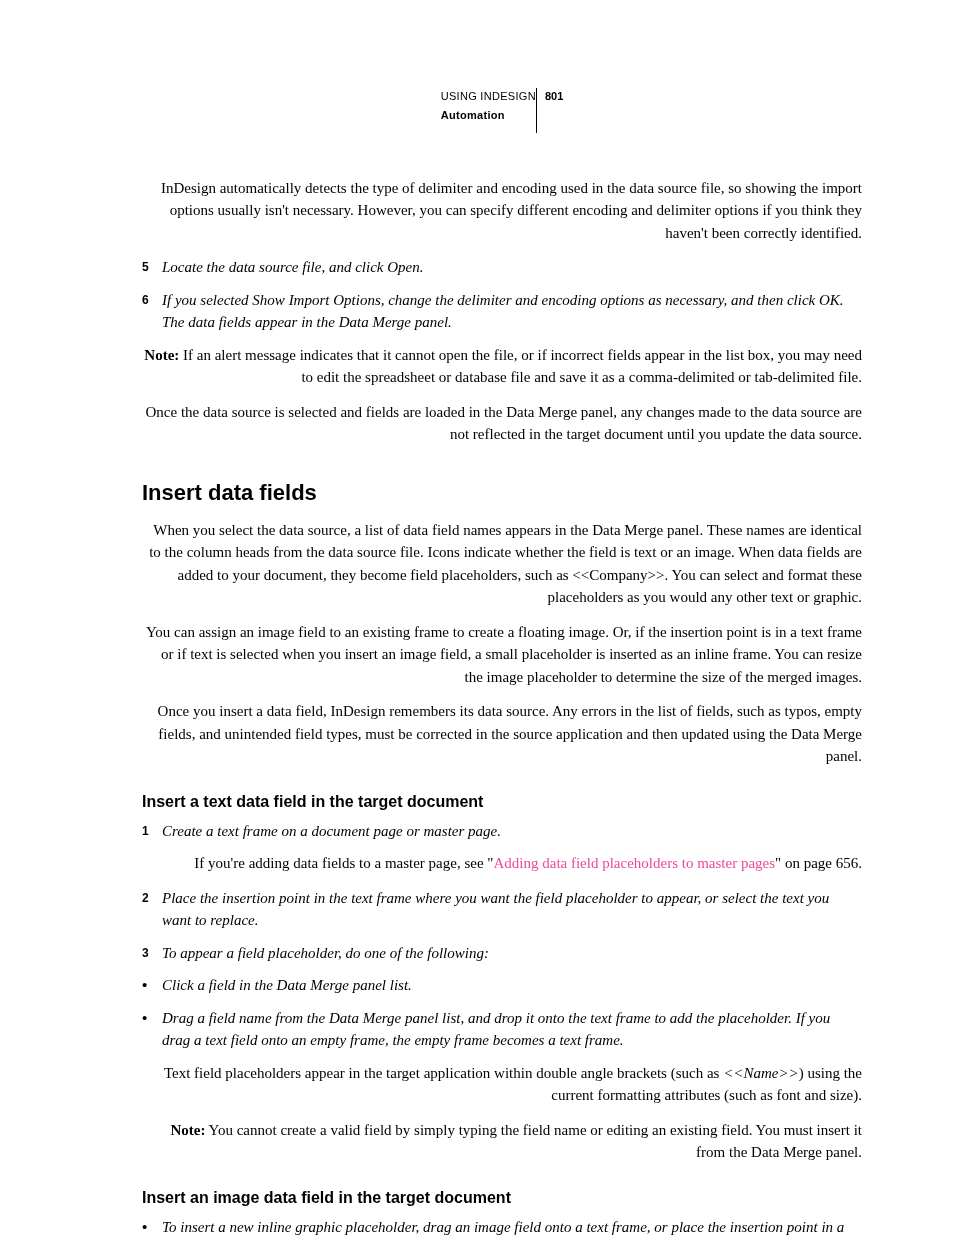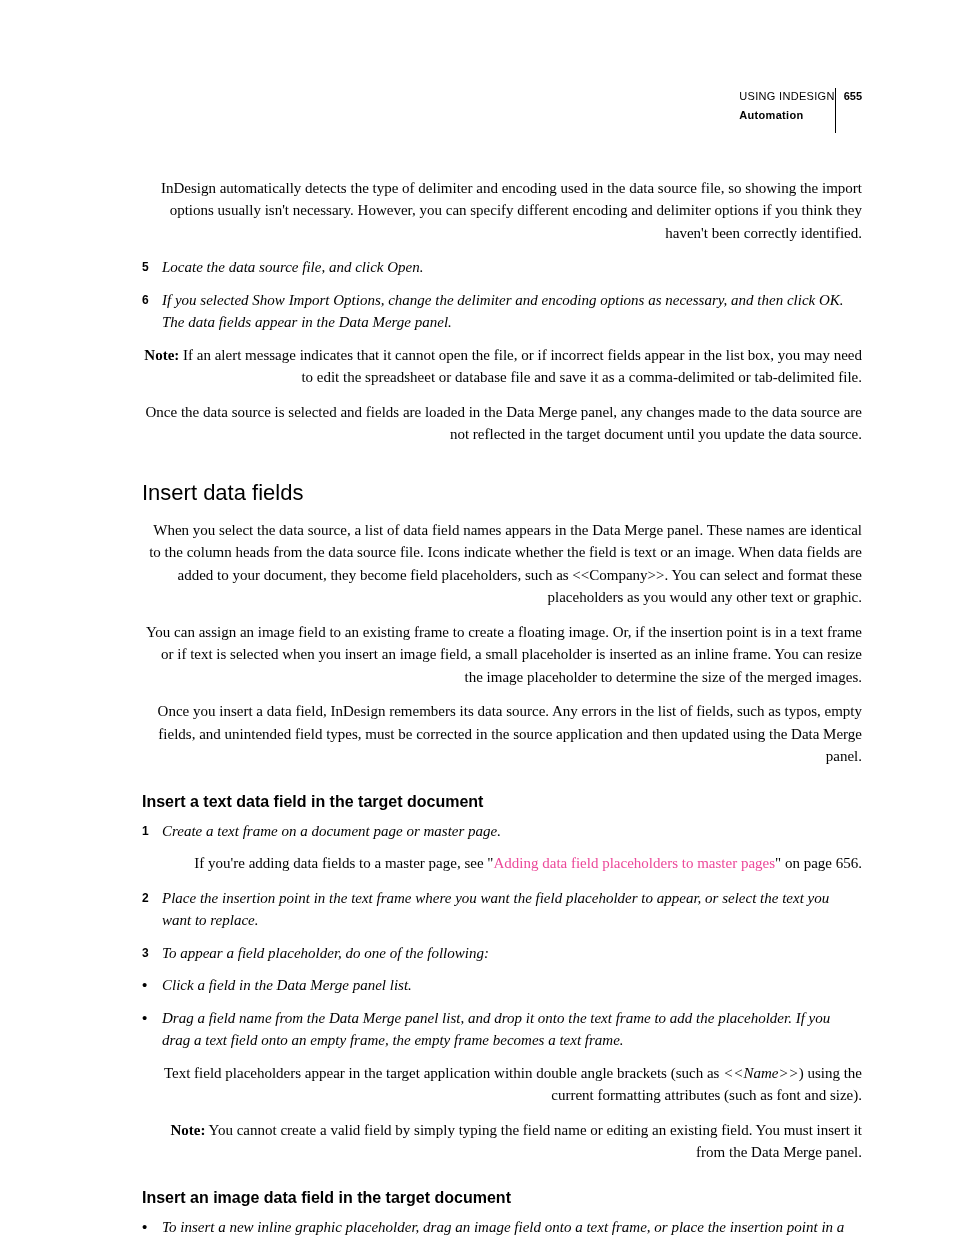--- a/index.html
+++ b/index.html
@@ -9,42 +9,42 @@
   line-height: 1.5;
   color: #000;
   background: #fff;
   width: 954px;
   min-height: 1235px;
   position: relative;
   padding: 88px 92px 60px 142px;
 }
 .header-row {
   display: flex;
-  justify-content: flex-end;
+  justify-content: center;
   align-items: flex-start;
   margin-bottom: 44px;
 }
 .header-left { font-family: "Myriad Pro", "Helvetica Neue", Arial, sans-serif; font-size: 11px; letter-spacing: 0.3px; }
 .header-title { font-weight: 400; }
 .header-section { font-weight: 700; margin-top: 2px; }
 .page-marker {
   font-family: "Myriad Pro", "Helvetica Neue", Arial, sans-serif;
   font-size: 11px;
   font-weight: 700;
   border-left: 1px solid #000;
   padding-left: 8px;
   padding-bottom: 28px;
 }
 p { margin-bottom: 12px; text-align: right; }
 .note { }
 .note .note-label { font-weight: 700; }
 h2 {
   font-family: "Myriad Pro", "Helvetica Neue", Arial, sans-serif;
   font-size: 22px;
-  font-weight: 400;
+  font-weight: 700;
   margin-top: 30px;
   margin-bottom: 10px;
 }
 h3 {
   font-family: "Myriad Pro", "Helvetica Neue", Arial, sans-serif;
   font-size: 16px;
   font-weight: 700;
   margin-top: 22px;
   margin-bottom: 6px;
 }
@@ -63,21 +63,21 @@
 .italic { font-style: italic; }
 </style>
 </head>
 <body>
 
 <div class="header-row">
   <div class="header-left">
     <div class="header-title">USING INDESIGN</div>
     <div class="header-section">Automation</div>
   </div>
-  <div class="page-marker">655</div>
+  <div class="page-marker">801</div>
 </div>
 
 <p>InDesign automatically detects the type of delimiter and encoding used in the data source file, so showing the import options usually isn't necessary. However, you can specify different encoding and delimiter options if you think they haven't been correctly identified.</p>
 
 <ol class="numlist">
   <li>
     <span class="num">5</span>
     <span class="li-body">Locate the data source file, and click Open.</span>
   </li>
   <li>

